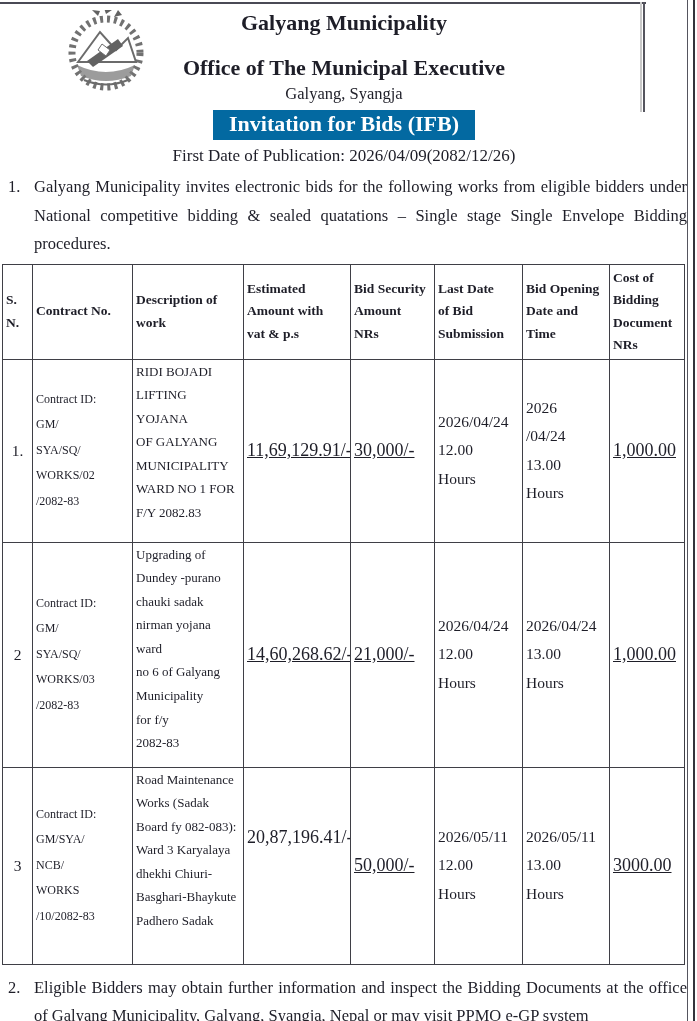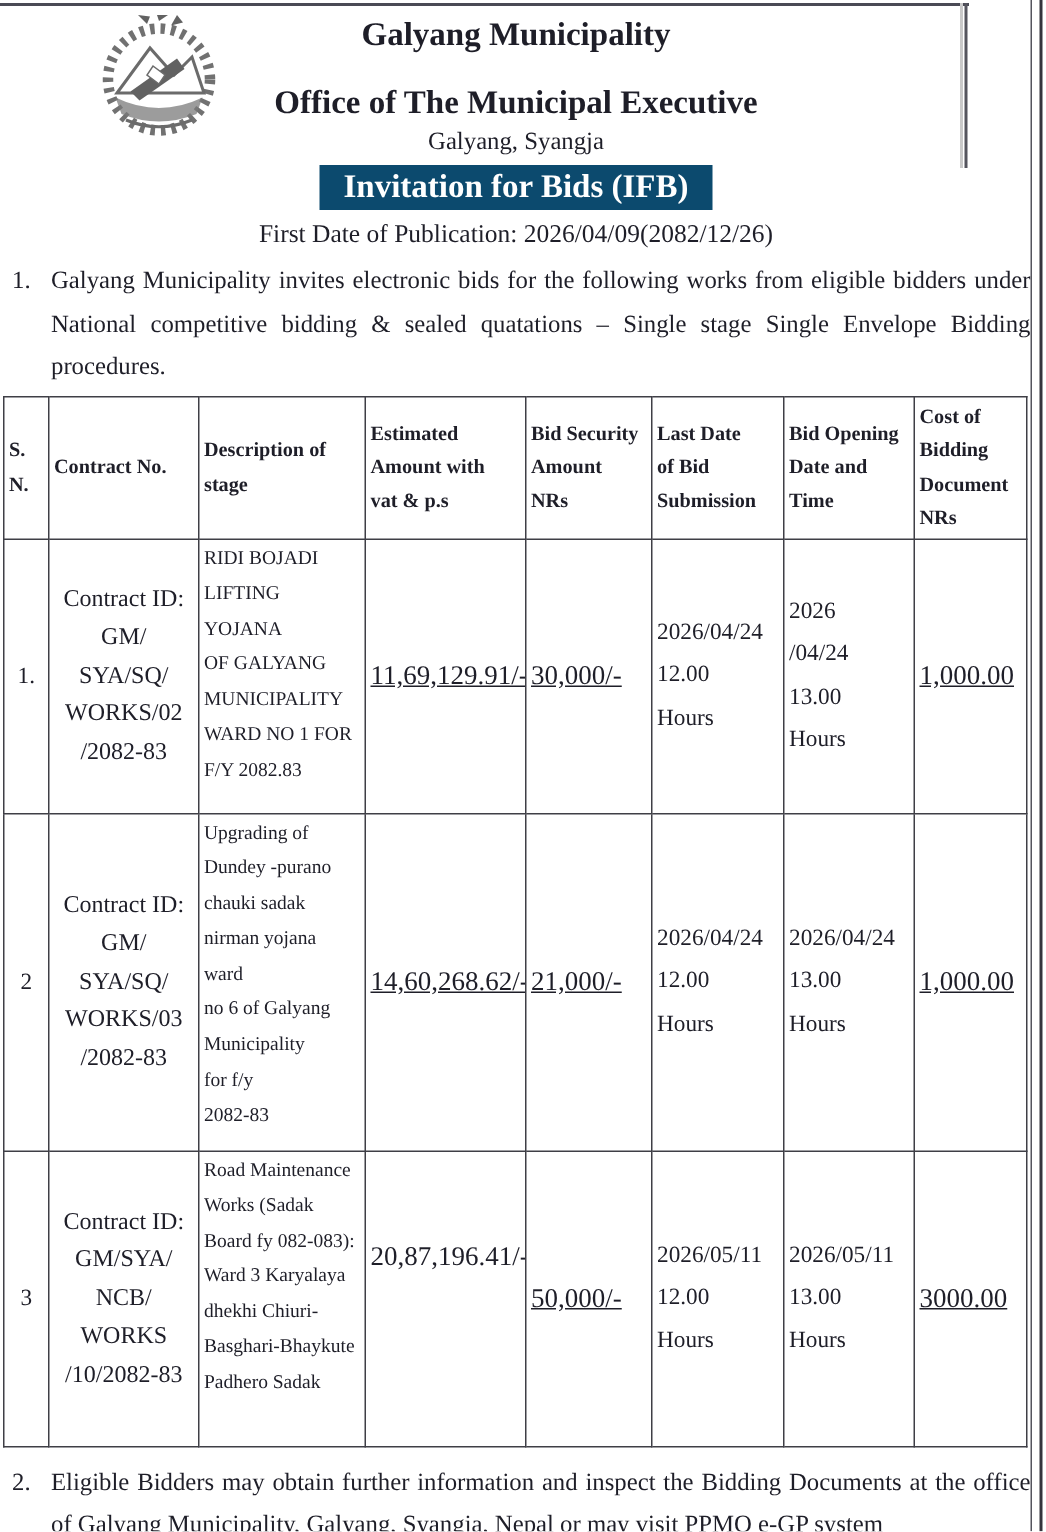--- a/index.html
+++ b/index.html
@@ -13,33 +13,33 @@
   .line-right-inner{position:absolute;top:0;left:687px;width:1px;height:1021px;background:#55555e;}
   .line-header-right{position:absolute;top:2px;left:643px;width:2px;height:110px;background:#55555e;box-shadow:-3px 0 0 #c9c9c9;}
 
   .header{position:relative;padding-top:9px;}
   .logo{position:absolute;left:62px;top:10px;width:88px;height:84px;}
   .titles{width:688px;text-align:center;}
   .t1{font-size:22px;font-weight:bold;line-height:27px;}
   .t2{font-size:22px;font-weight:bold;line-height:27px;margin-top:18px;}
   .t3{font-size:16.5px;line-height:24px;margin-top:1px;}
   .banner-wrap{margin-top:4px;}
-  .banner{display:inline-block;background:#0c4a6e;color:#ffffff;font-weight:bold;font-size:22px;line-height:26px;padding:1px 16px 3px 16px;}
+  .banner{display:inline-block;background:#0369a1;color:#ffffff;font-weight:bold;font-size:22px;line-height:26px;padding:1px 16px 3px 16px;}
   .pubdate{font-size:17px;line-height:24px;margin-top:4px;}
 
   .para{display:flex;margin:5px 10px 0 8px;font-size:16.5px;line-height:28.5px;}
   .para-num{width:26px;flex:none;}
   .para-text{flex:1;text-align:justify;}
 
   table.bids{margin-left:2px;margin-top:5px;border-collapse:collapse;table-layout:fixed;width:682px;}
   table.bids th, table.bids td{border:1px solid #3f3f46;padding:0 3px;overflow:hidden;}
   table.bids th{font-size:13.5px;line-height:22.5px;font-weight:bold;text-align:left;vertical-align:middle;white-space:pre-line;}
   tr.rh{height:95px;} tr.r1{height:183px;} tr.r2{height:225px;} tr.r3{height:197px;}
   td.cell-sn{font-size:15.5px;text-align:center;vertical-align:middle;}
-  td.cell-contract{font-size:16px;line-height:25.5px;vertical-align:middle;white-space:pre-line;text-align:center;}
+  td.cell-contract{font-size:12px;line-height:25.5px;vertical-align:middle;white-space:pre-line;}
   td.cell-desc{font-size:13px;line-height:23.6px;vertical-align:top;white-space:pre-line;padding-top:2px;margin-top:24px;}
   td.cell-amount{font-size:18px;vertical-align:middle;text-decoration:underline;}
   td.cell-date{font-size:15.5px;line-height:28.5px;vertical-align:middle;white-space:pre-line;}
   .raise{display:inline-block;transform:translateY(-28px);}
 
   .footer{margin-top:9px;}
   .footer-last{display:flex;justify-content:space-between;align-items:baseline;margin:0 10px 0 34px;font-size:16.5px;line-height:28.5px;}
   .bolpatra{color:#1e1e28;text-decoration:underline;}
   .signature{font-weight:bold;}
 </style>
@@ -93,21 +93,21 @@
         <col style="width:88px">
         <col style="width:87px">
         <col style="width:75px">
     </colgroup>
     <tbody>
         <tr class="rh">
       <th>S.
 N.</th>
       <th>Contract No.</th>
       <th>Description of
-stage</th>
+work</th>
       <th>Estimated
 Amount with
 vat &amp; p.s</th>
       <th>Bid Security
 Amount
 NRs</th>
       <th>Last Date
 of Bid
 Submission</th>
       <th>Bid Opening

